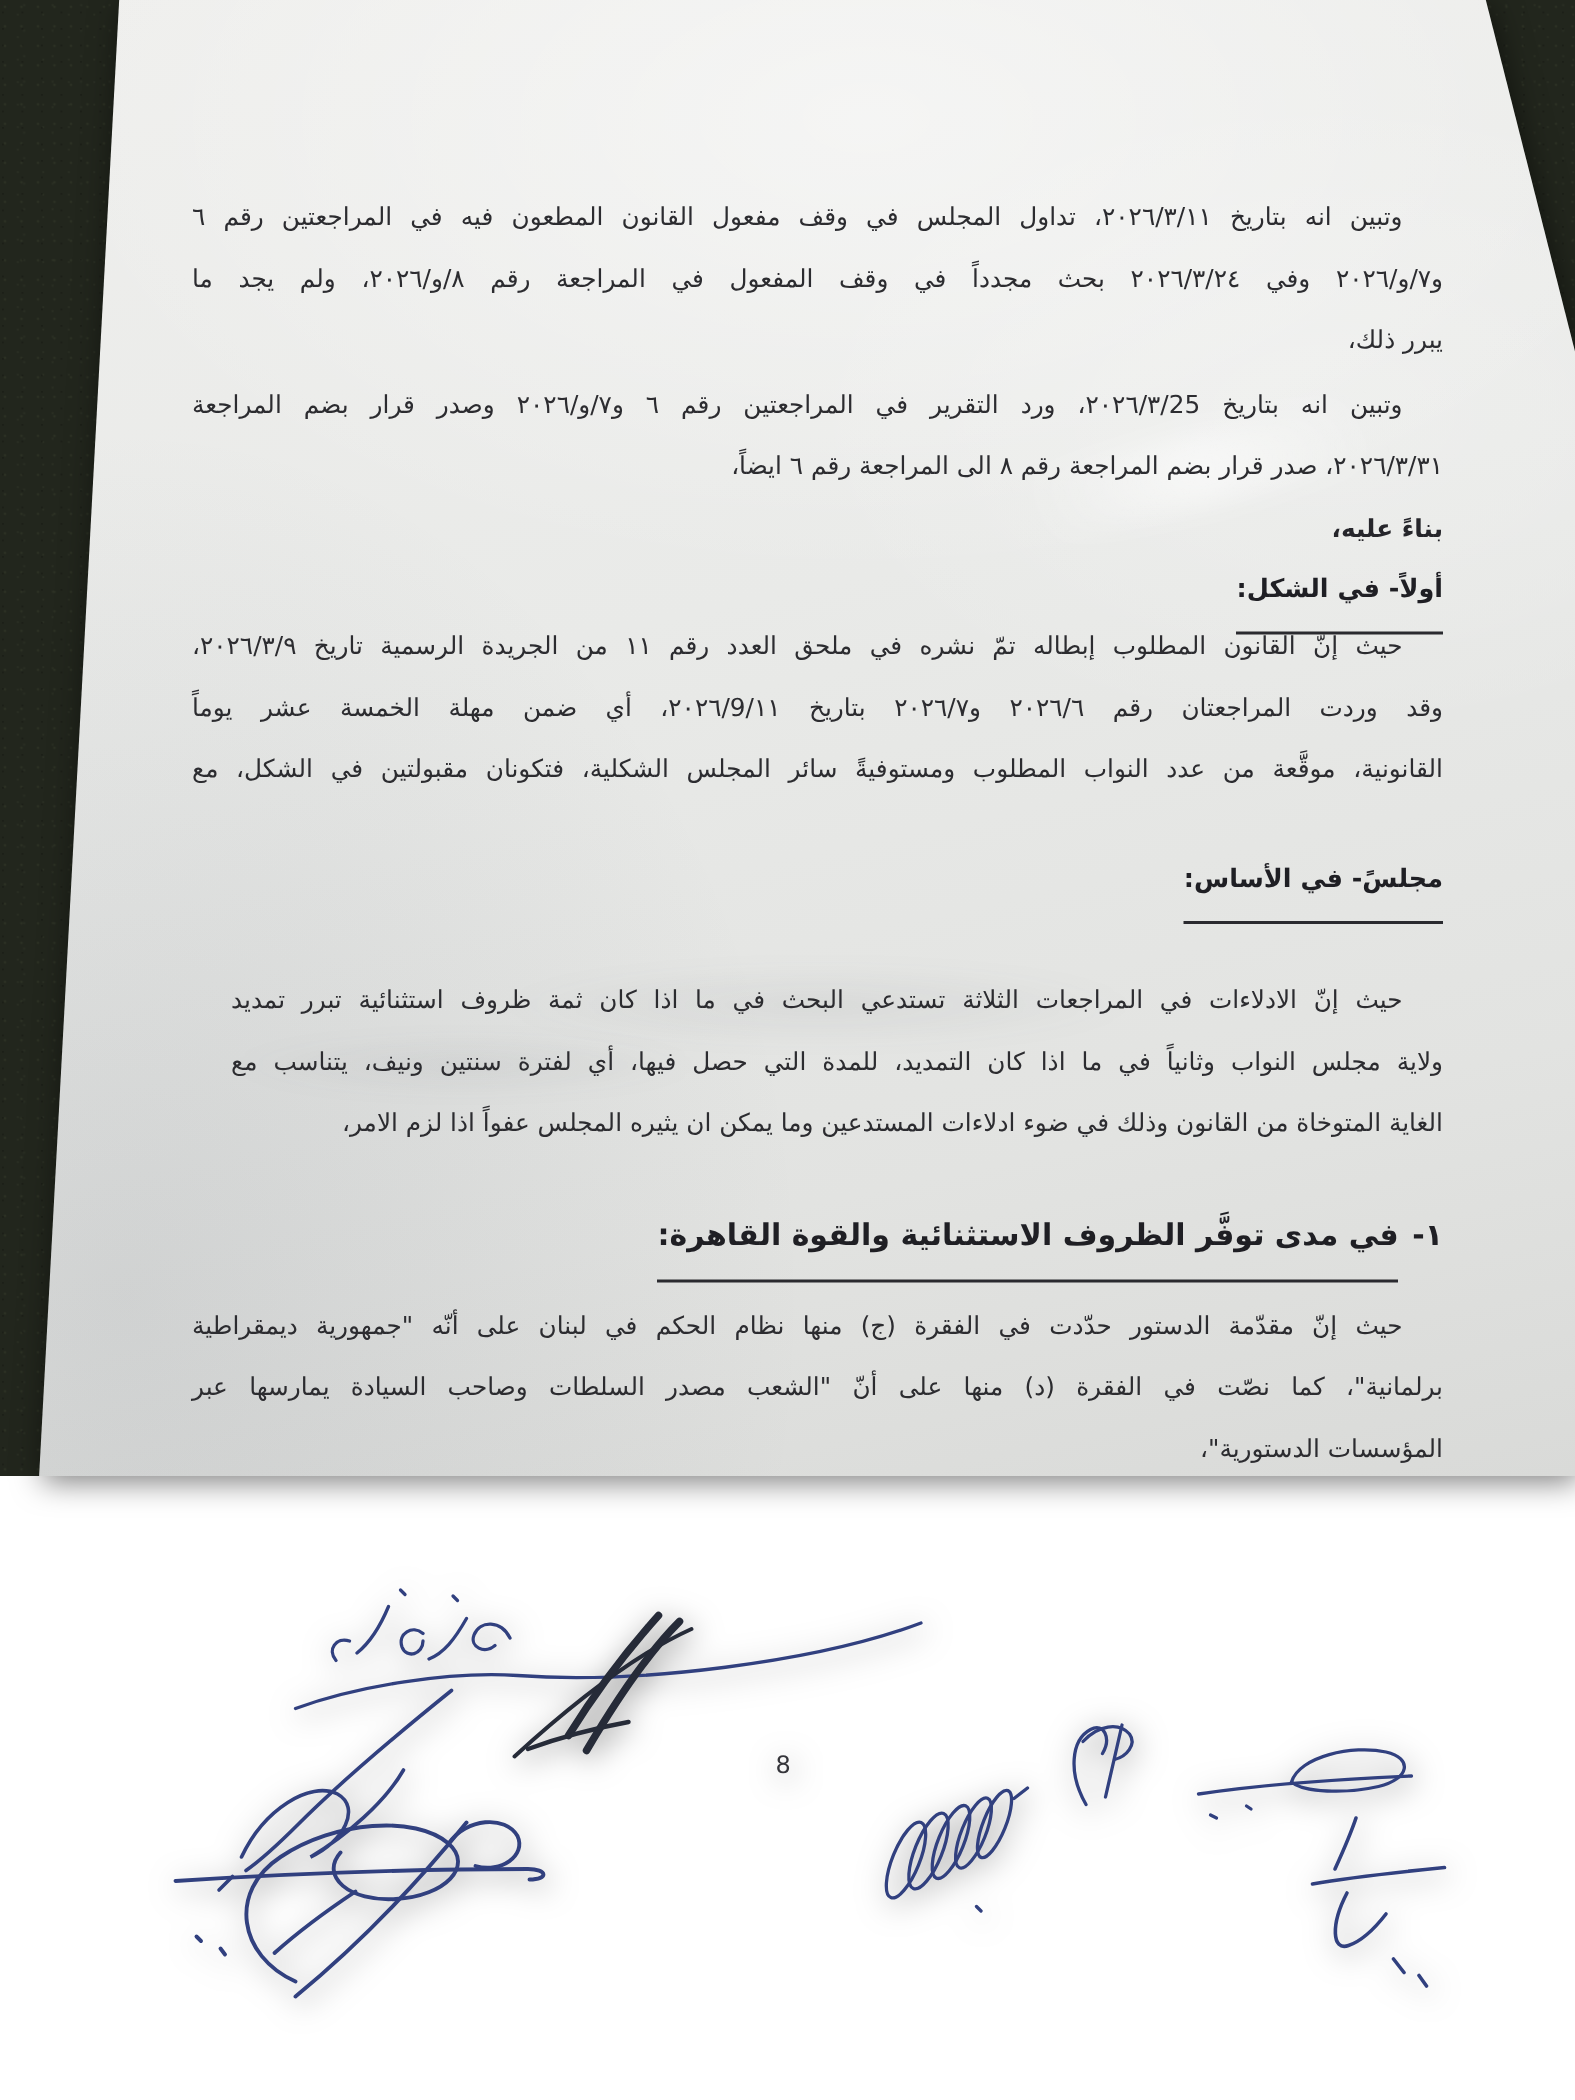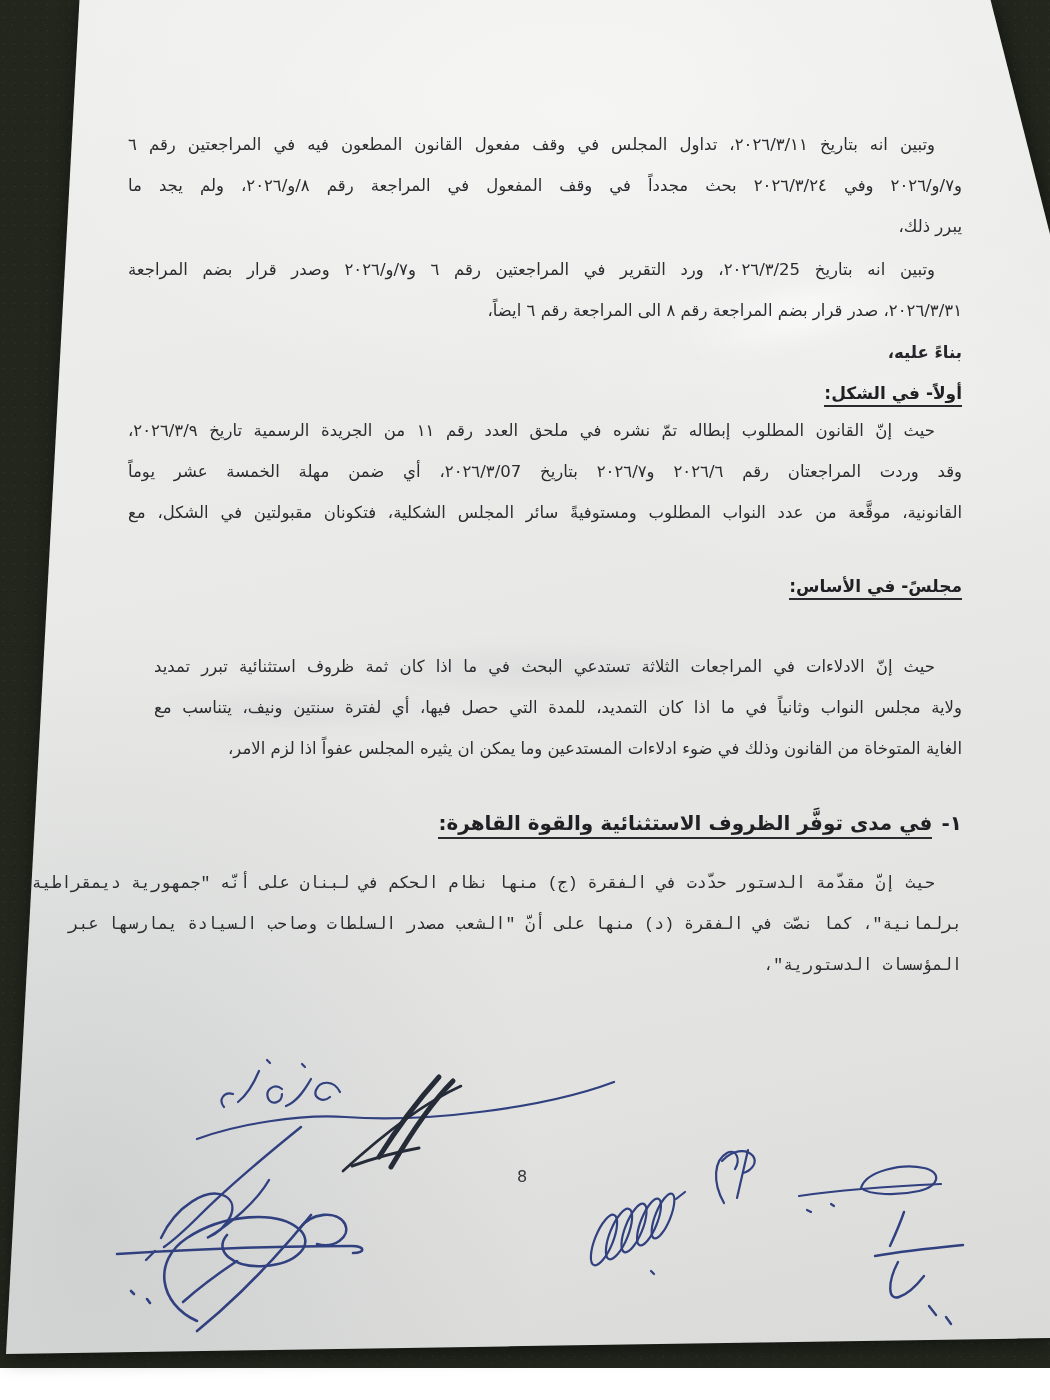--- a/index.html
+++ b/index.html
@@ -1,17 +1,17 @@
 <!DOCTYPE html>
 <html lang="ar"><head>
 <meta charset="utf-8">
 <style>
   html,body{margin:0;padding:0;}
   body{width:1050px;height:1400px;overflow:hidden;font-family:"DejaVu Sans",sans-serif;}
-  .scene{position:relative;width:1050px;height:1368px;
+  .scene{position:relative;width:1050px;height:984px;
     background-color:#22261d;
     background-image:
       radial-gradient(2px 2px at 30% 35%, rgba(130,140,100,.16), transparent 60%),
       radial-gradient(1.6px 1.6px at 70% 65%, rgba(140,150,110,.13), transparent 60%),
       radial-gradient(1.5px 1.5px at 15% 75%, rgba(0,0,0,.35), transparent 60%),
       radial-gradient(2px 2px at 85% 20%, rgba(120,130,95,.11), transparent 60%);
     background-size:11px 13px,17px 15px,13px 11px,19px 17px;}
   .paper-shadow-wrap{position:absolute;inset:0;filter:drop-shadow(2px 4px 10px rgba(0,0,0,.5));}
   .paper{position:absolute;inset:0;
     clip-path:polygon(80px -10px, 988px -10px, 1056px 258px, 1056px 1338px, 6px 1354px);
@@ -28,27 +28,27 @@
   .ghost.g2{left:150px;top:690px;width:320px;height:40px;}
 
   .doc{position:absolute;left:128px;top:124px;width:834px;direction:rtl;
     color:#2c2c30;font-size:16.5px;line-height:41px;}
   .pline{white-space:nowrap;text-align:justify;text-align-last:justify;}
   .pline.first{text-indent:27px;}
   .pline.last{text-align-last:right;}
   .para.m-p2{margin-top:2px;}
   .closing{margin-top:1px;font-weight:700;color:#26262b;}
   .headline{margin:0;font-size:17px;font-weight:700;color:#1f1f24;text-align:right;line-height:41px;}
-  .headline .u, .subhead .u{border-bottom:2px solid #2a2a2f;padding-bottom:2px;}
+  .headline .u, .subhead .u{border-bottom:2px solid #2a2a2f;padding-bottom:18px;}
   .para.m-p3{margin-top:-4px;}
   .headline.m-h2{margin-top:33px;}
   .para.m-p4{margin-top:39px;margin-left:26px;}
   .subhead{margin-top:34px;font-size:20px;font-weight:700;color:#1f1f24;text-align:right;line-height:41px;}
   .subhead .hnum{margin-inline-end:9px;}
-  .para.m-p5{margin-top:19px;font-family:Liberation Mono, monospace;}
+  .para.m-p5{margin-top:19px;}
 
   .pagenum{position:absolute;left:517px;top:1167px;font-size:16px;color:#35353a;}
   .sigs{position:absolute;left:0;top:0;pointer-events:none;}
 </style>
 </head>
 <body>
 
 <div class="scene">
   <div class="paper-shadow-wrap">
     <div class="paper">
@@ -69,21 +69,21 @@
         </div>
 
         <div class="closing">بناءً عليه،</div>
 
         <div class="headline">
           <span class="u">أولاً- في الشكل:</span>
         </div>
 
         <div class="para m-p3">
           <div class="pline first">حيث إنّ القانون المطلوب إبطاله تمّ نشره في ملحق العدد رقم ١١ من الجريدة الرسمية تاريخ ٢٠٢٦/٣/٩،</div>
-          <div class="pline">وقد وردت المراجعتان رقم ٢٠٢٦/٦ و٢٠٢٦/٧ بتاريخ ٢٠٢٦/٣/07، أي ضمن مهلة الخمسة عشر يوماً</div>
+          <div class="pline">وقد وردت المراجعتان رقم ٢٠٢٦/٦ و٢٠٢٦/٧ بتاريخ ٢٠٢٦/9/١١، أي ضمن مهلة الخمسة عشر يوماً</div>
           <div class="pline">القانونية، موقَّعة من عدد النواب المطلوب ومستوفيةً سائر المجلس الشكلية، فتكونان مقبولتين في الشكل، مع</div>
         </div>
 
         <div class="headline m-h2">
           <span class="u">مجلسً- في الأساس:</span>
         </div>
 
         <div class="para m-p4">
           <div class="pline first">حيث إنّ الادلاءات في المراجعات الثلاثة تستدعي البحث في ما اذا كان ثمة ظروف استثنائية تبرر تمديد</div>
           <div class="pline">ولاية مجلس النواب وثانياً في ما اذا كان التمديد، للمدة التي حصل فيها، أي لفترة سنتين ونيف، يتناسب مع</div>

